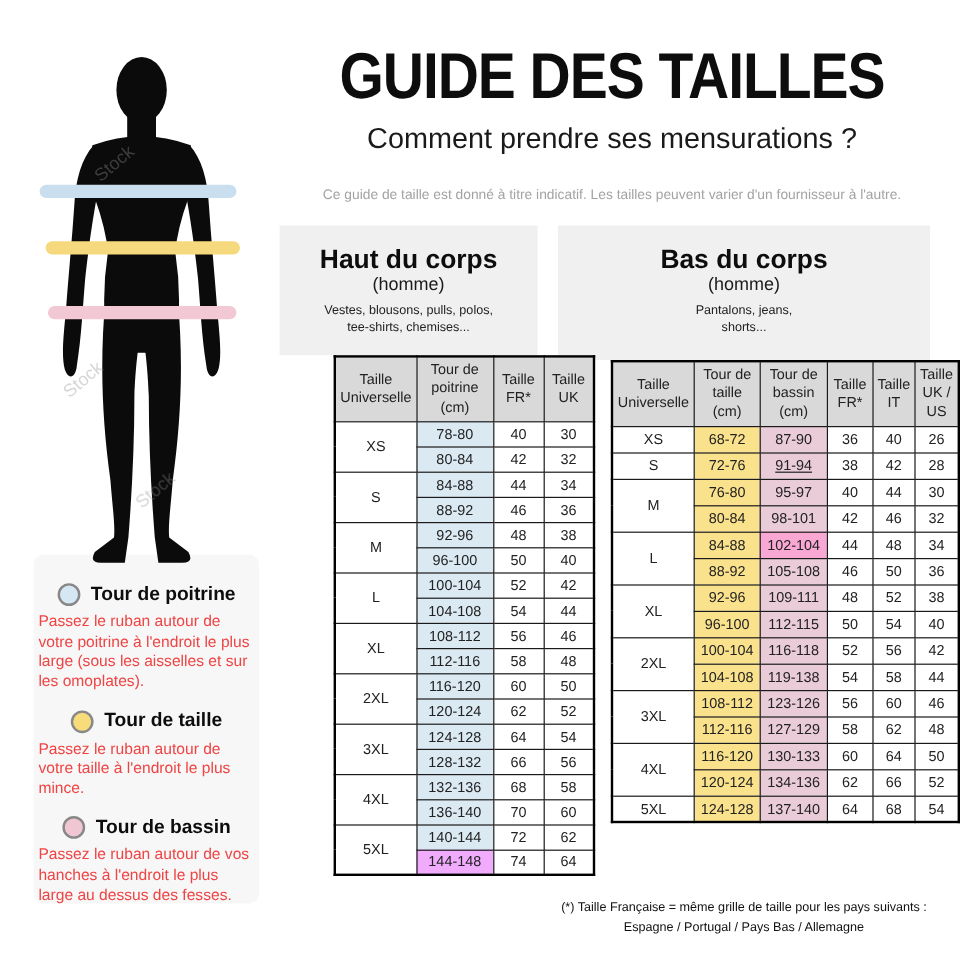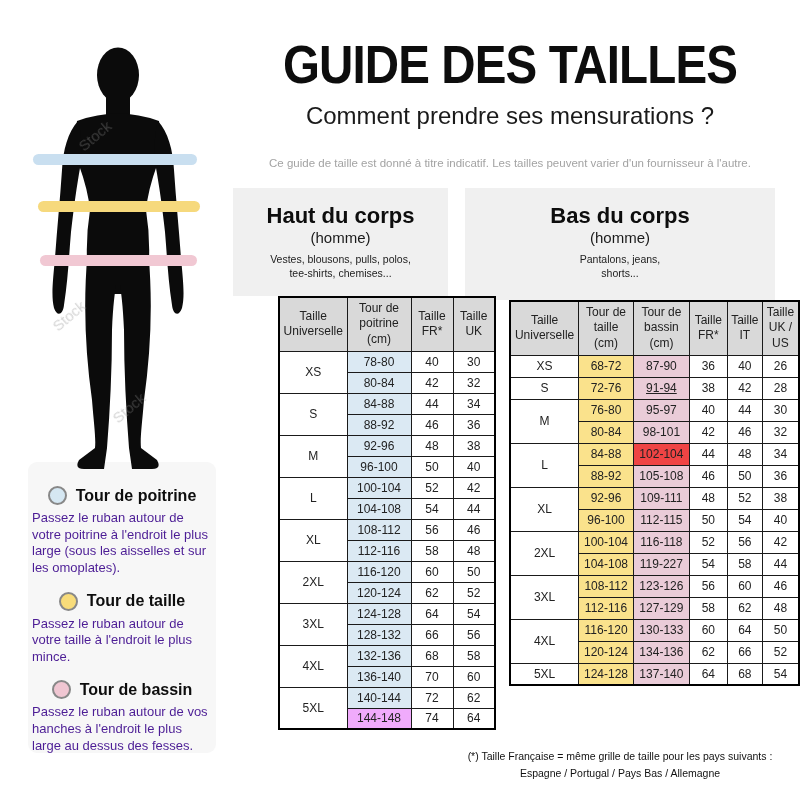--- a/index.html
+++ b/index.html
@@ -25,21 +25,21 @@
   
   .legend-card {
     position:absolute; left:28px; top:462px; width:188px; height:291px;
     background:#f7f7f7; border-radius:9px; z-index:1;
     display:flex; flex-direction:column; align-items:center; padding-top:24px;
   }
   .legend-item { margin-bottom:15px; }
   .legend-head { display:flex; align-items:center; justify-content:center; gap:9px;
                  font-weight:700; font-size:16px; color:#0d0d0d; margin-bottom:5px; }
   .legend-dot { width:19px; height:19px; border-radius:50%; border:2px solid #888; flex:0 0 auto; }
-  .legend-text { font-size:13px; line-height:1.28; color:#4c1d95; width:180px; }
+  .legend-text { font-size:13px; line-height:1.28; color:#ef4444; width:180px; }
 
   
   .section-box { position:absolute; background:#f0f0f0; text-align:center; }
   #section-haut { left:233px; top:188px; width:215px; height:108px; }
   #section-bas  { left:465px; top:188px; width:310px; height:112px; }
   .section-title { font-size:22px; font-weight:800; color:#0d0d0d; margin-top:17px; line-height:1; }
   .section-sub   { font-size:15px; color:#1a1a1a; margin-top:2px; line-height:1.15; }
   .section-desc  { font-size:10.5px; color:#222; margin-top:6px; line-height:1.35; white-space:pre-line; }
 
   
@@ -355,21 +355,21 @@
         <tr>
           <td style="background: rgb(250, 226, 140);">80-84</td>
           <td style="background: rgb(234, 204, 216);">98-101</td>
           <td>42</td>
           <td>46</td>
           <td>32</td>
         </tr>
         <tr>
           <td rowspan="2" class="size-cell">L</td>
           <td style="background: rgb(250, 226, 140);">84-88</td>
-          <td style="background: #ef4444;">102-104</td>
+          <td style="background: #f9a8d4;">102-104</td>
           <td>44</td>
           <td>48</td>
           <td>34</td>
         </tr>
         <tr>
           <td style="background: rgb(250, 226, 140);">88-92</td>
           <td style="background: rgb(234, 204, 216);">105-108</td>
           <td>46</td>
           <td>50</td>
           <td>36</td>
@@ -392,21 +392,21 @@
         <tr>
           <td rowspan="2" class="size-cell">2XL</td>
           <td style="background: rgb(250, 226, 140);">100-104</td>
           <td style="background: rgb(234, 204, 216);">116-118</td>
           <td>52</td>
           <td>56</td>
           <td>42</td>
         </tr>
         <tr>
           <td style="background: rgb(250, 226, 140);">104-108</td>
-          <td style="background: rgb(234, 204, 216);">119-227</td>
+          <td style="background: rgb(234, 204, 216);">119-138</td>
           <td>54</td>
           <td>58</td>
           <td>44</td>
         </tr>
         <tr>
           <td rowspan="2" class="size-cell">3XL</td>
           <td style="background: rgb(250, 226, 140);">108-112</td>
           <td style="background: rgb(234, 204, 216);">123-126</td>
           <td>56</td>
           <td>60</td>

